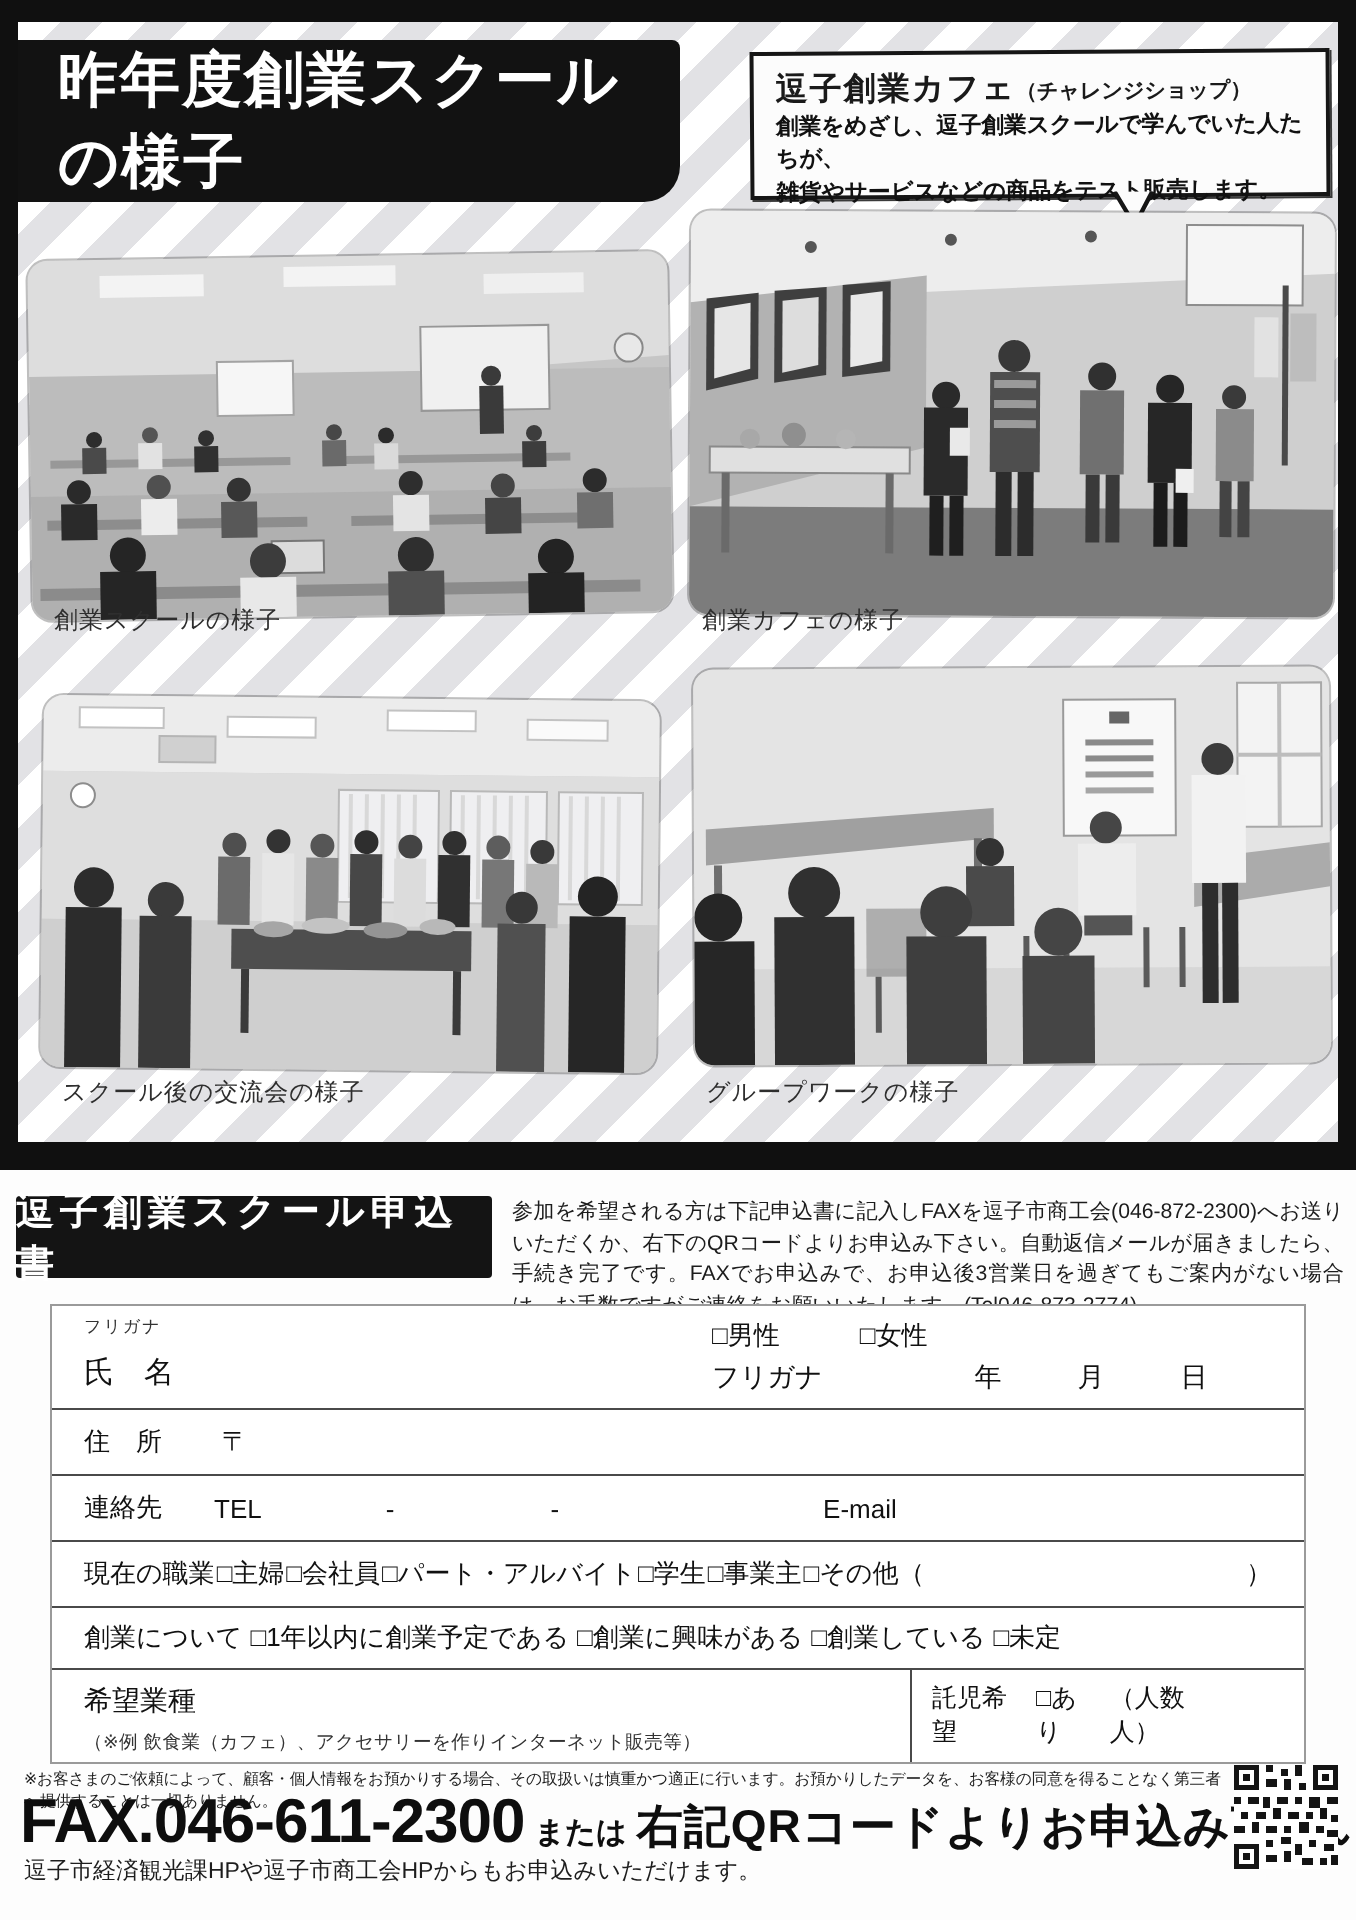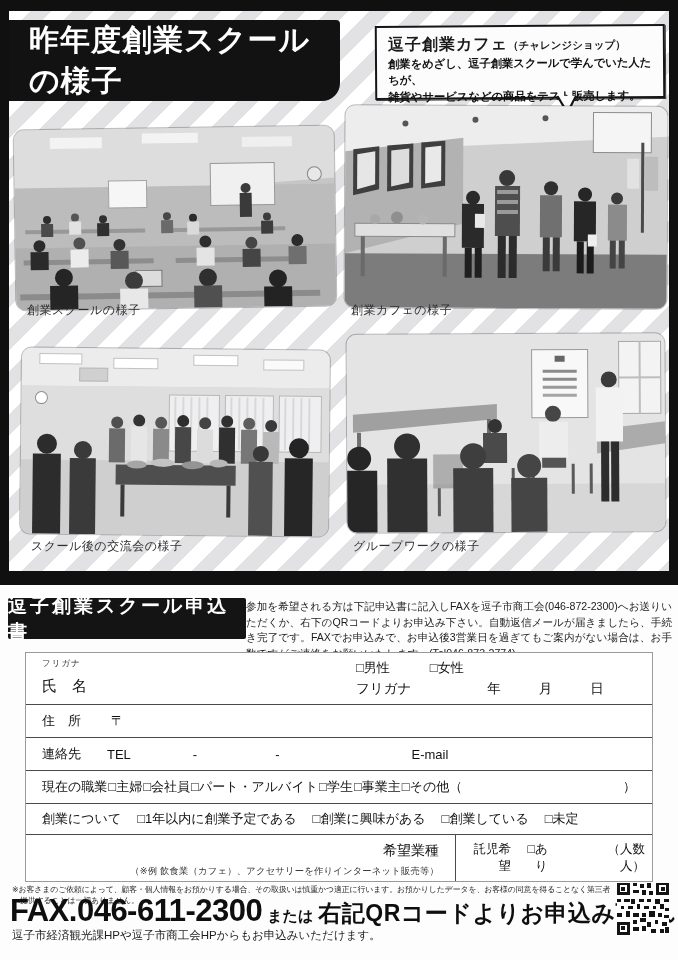--- a/index.html
+++ b/index.html
@@ -36,51 +36,51 @@
   .photo-3 { left:12px; top:338px; width:308px; height:186px; transform:rotate(0.6deg); }
   .photo-4 { left:338px; top:323px; width:318px; height:198px; transform:rotate(-0.3deg); }
 
   .caption { position:absolute; font-size:12px; color:#2e2e2e; letter-spacing:0.5px; }
   .caption-1 { left:18px;  top:291px; }
   .caption-2 { left:342px; top:291px; }
   .caption-3 { left:22px;  top:527px; }
   .caption-4 { left:344px; top:527px; }
 
   
-  .app-header { position:absolute; left:8px; top:598px; width:664px; display:flex; gap:0; }
+  .app-header { position:absolute; left:8px; top:598px; width:664px; display:flex; gap:10px; }
   .app-title {
     flex:0 0 238px; height:41px; background:#141414; color:#fff;
     display:flex; align-items:center; justify-content:center;
     font-size:19px; font-weight:bold; letter-spacing:3px; border-radius:2px;
   }
   .app-instructions { flex:1; font-size:10.6px; line-height:1.47; color:#1c1c1c; padding-top:1px; text-align:justify; }
 
   .form-table {
     position:absolute; left:25px; top:652px; width:628px;
     border:1.5px solid #9a9a9a; background:#fff;
   }
-  .form-row { position:relative; border-bottom:1.5px solid #4a4a4a; font-size:13px; color:#111;text-align:right; }
+  .form-row { position:relative; border-bottom:1.5px solid #4a4a4a; font-size:13px; color:#111; }
   .form-row:last-child { border-bottom:none; }
   .row-name { height:52px; }
   .row-addr, .row-contact, .row-occ { height:33px; }
   .row-startup { height:31px; }
   .row-industry { height:46px; display:flex; }
   .lbl-furigana { position:absolute; left:16px; top:5px; font-size:8.5px; letter-spacing:1px; color:#333; }
   .lbl-name { position:absolute; left:16px; top:24px; font-size:15px; }
   .gender-line { position:absolute; left:330px; top:6px; font-size:13px; }
   .gender-line span { margin-right:40px; }
   .birth-line { position:absolute; left:330px; top:27px; font-size:13.5px; }
   .birth-line .sp1 { margin-left:76px; } .birth-line .sp2 { margin-left:38px; } .birth-line .sp3 { margin-left:38px; }
   .line-flex { display:flex; align-items:center; height:100%; padding:0 16px; }
   .row-addr .postal { margin-left:30px; }
   .row-contact .tel { margin-left:26px; } .row-contact .hy1 { margin-left:62px; }
   .row-contact .hy2 { margin-left:78px; } .row-contact .email { margin-left:100px;padding-left:32px; }
   .row-occ .opt { margin-left:1px; } .row-occ .occ-close { margin-left:auto; }
   .row-startup { font-size:13px; }
-  .row-startup .opt { margin-left:16px; }
+  .row-startup .opt { margin-left:4px; }
   .industry-left { flex:1; padding:5px 16px; border-right:1.5px solid #4a4a4a; }
   .industry-name { font-size:14px; margin-top:2px; }
   .industry-note { font-size:9.3px; color:#333; margin-top:5px; letter-spacing:0.2px; }
   .industry-right { flex:0 0 196px; display:flex; align-items:center; padding-left:10px; font-size:12.5px; }
   .industry-right span { margin-right:7px; }
 
   .disclaimer { position:absolute; left:12px; top:884px; width:600px; font-size:7.9px; color:#1d1d1d; letter-spacing:-0.1px; }
 
   .fax-line { position:absolute; left:10px; top:893px; display:flex; align-items:baseline; white-space:nowrap; color:#0e0e0e; }
   .fax-number { font-size:31px; font-weight:800; letter-spacing:-0.5px; }

